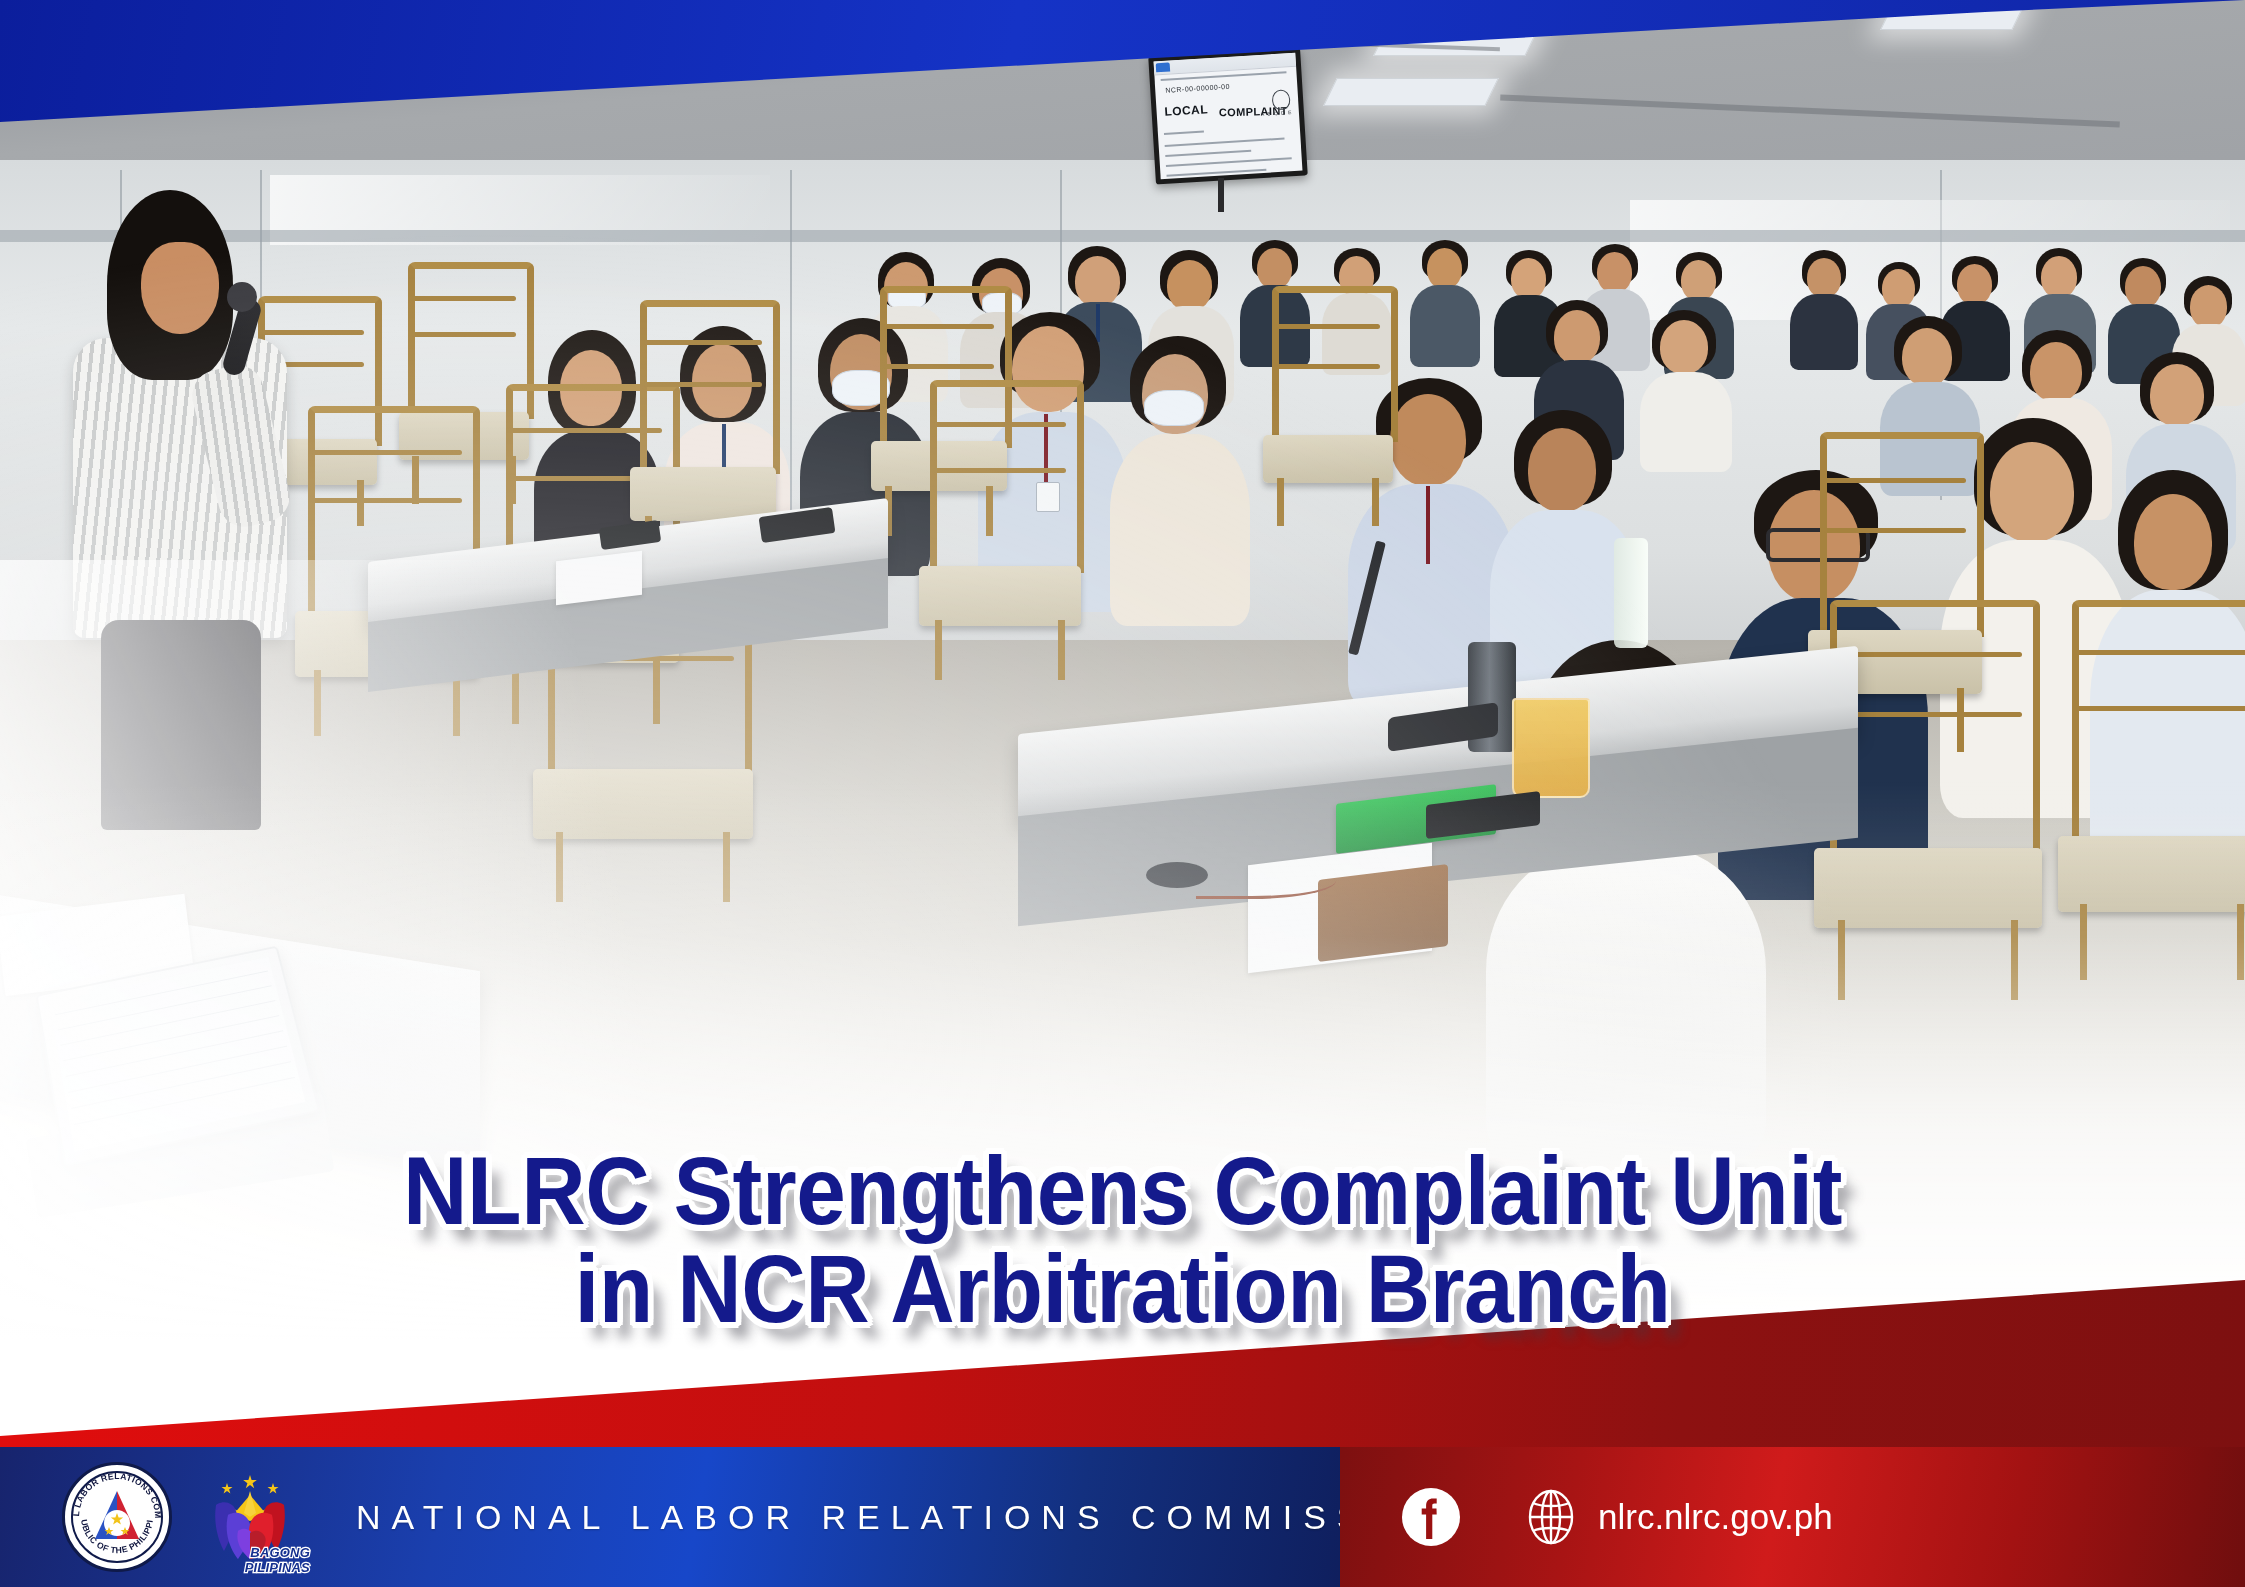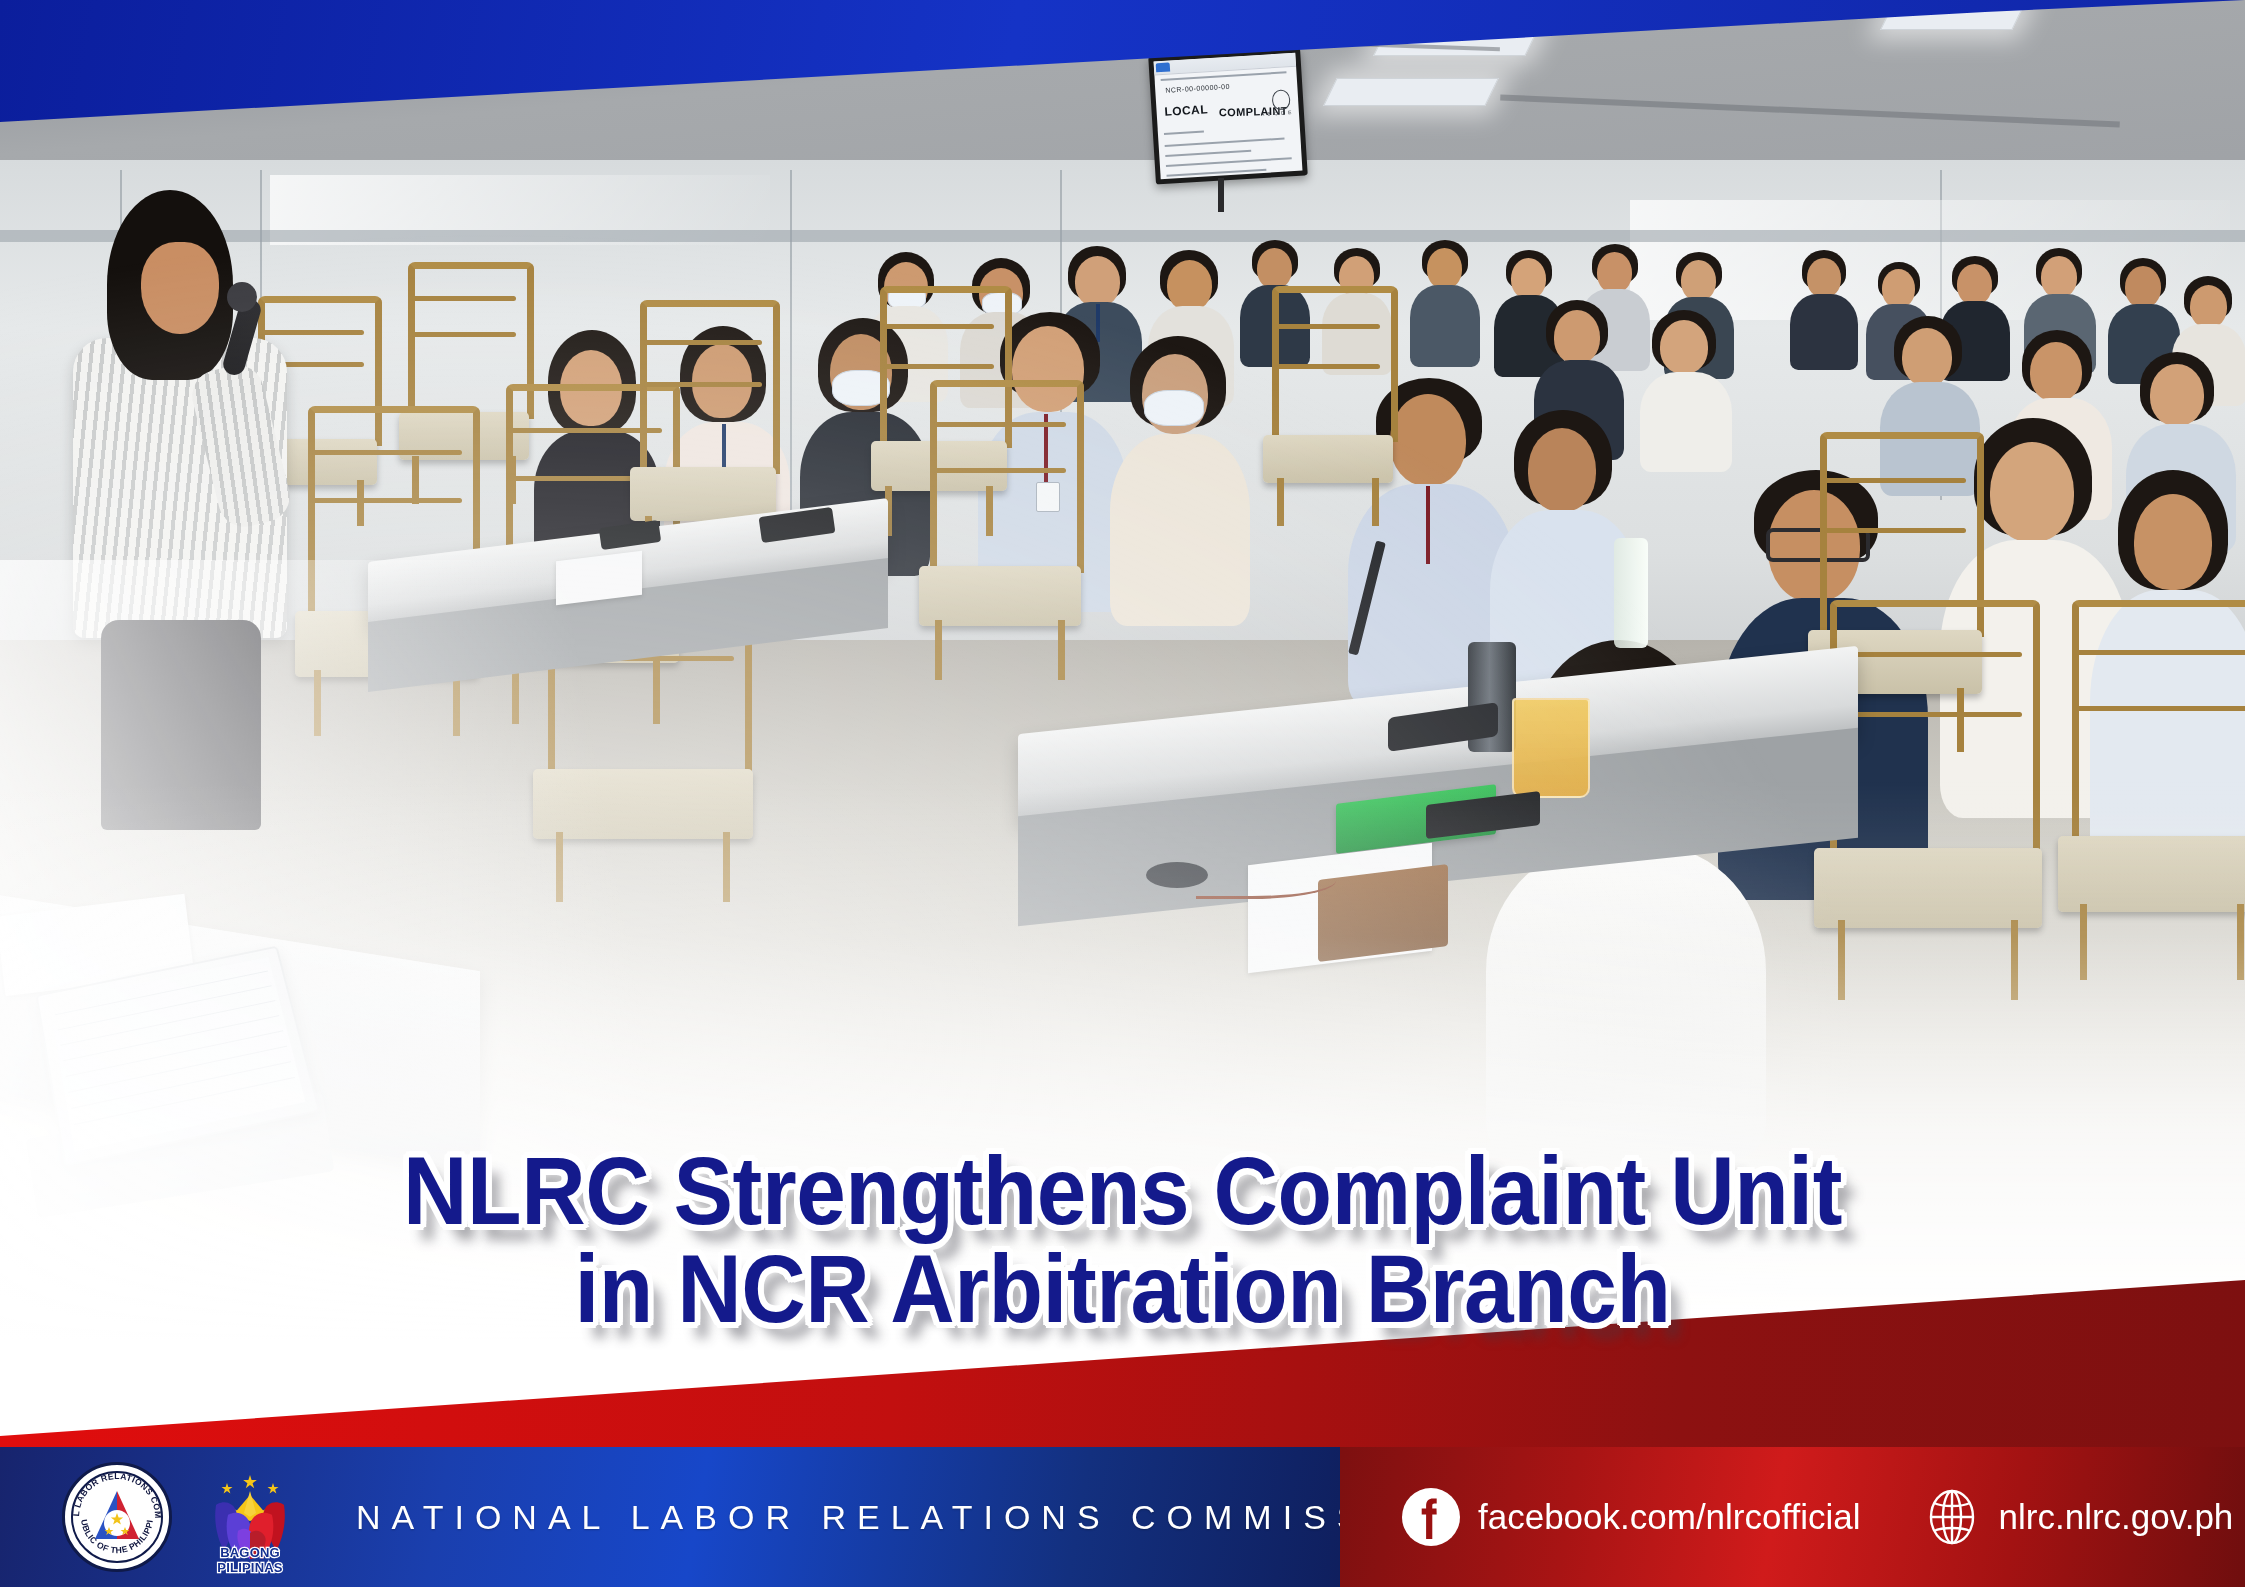--- a/index.html
+++ b/index.html
@@ -162,22 +162,22 @@
   
   .seal{position:relative;width:104px;height:104px;border-radius:50%;
     background:#ffffff;border:3px solid #0f1a4a;margin-left:62px;flex:none;}
   .seal .ring{position:absolute;left:6px;top:6px;right:6px;bottom:6px;border-radius:50%;border:2px solid #0f1a4a;}
   .seal svg{position:absolute;left:0;top:0;}
   .seal .ringtext{position:absolute;left:0;top:0;width:104px;height:104px;}
   .seal .ringtext text{font-family:"Liberation Sans",sans-serif;font-size:8.6px;font-weight:bold;fill:#10163f;letter-spacing:.4px;}
 
   
   .bp{position:relative;width:112px;height:112px;margin-left:22px;flex:none;}
-  .bp .bp-label{position:absolute;left:-4px;bottom:-2px;width:120px;text-align:center;
-    font-size:13px;font-weight:bold;color:#15308f;letter-spacing:.2px;
+  .bp .bp-label{position:absolute;left:-4px;bottom:-2px;width:120px;text-align:right;
+    font-size:13px;font-weight:bold;font-style:italic;color:#15308f;letter-spacing:.2px;
     -webkit-text-stroke:2.4px #ffffff;paint-order:stroke fill;}
 
   #footer-left .orgname{
     margin-left:50px;color:#ffffff;font-size:34px;font-weight:400;
     letter-spacing:11px;white-space:nowrap;
     text-shadow:0 1px 2px rgba(0,0,0,.25);
   }
 
   .contact{display:flex;align-items:center;color:#fff;}
   .fb-icon{width:58px;height:58px;border-radius:50%;background:#ffffff;position:relative;flex:none;}
@@ -619,21 +619,20 @@
     </div>
 
     <div id="footer-right">
 
       <div class="contact" id="contact-fb">
         <span class="fb-icon">
           <svg width="36" height="44" viewBox="0 0 36 44">
             <path d="M23.5 13.5h-4.2v-3.1c0-1.3.3-2 2.2-2h2.2V3.6C23.1 3.5 21.6 3.4 20 3.4c-4.1 0-6.9 2.5-6.9 7.1v3h-4.4v5.9h4.4V44h6.2V19.4h4.4z" fill="#9a1111"></path>
           </svg>
         </span>
-        <span class="txt">facebook.com/nlrcofficial</span>
       </div>
 
       <div class="contact" id="contact-web">
         <span class="globe-icon">
           <svg width="58" height="58" viewBox="0 0 58 58">
             <g fill="none" stroke="#ffffff" stroke-width="2.4">
               <ellipse cx="29" cy="29" rx="21" ry="26"></ellipse>
               <ellipse cx="29" cy="29" rx="9" ry="26"></ellipse>
               <line x1="29" y1="3" x2="29" y2="55"></line>
               <line x1="8.2" y1="29" x2="49.8" y2="29"></line>

